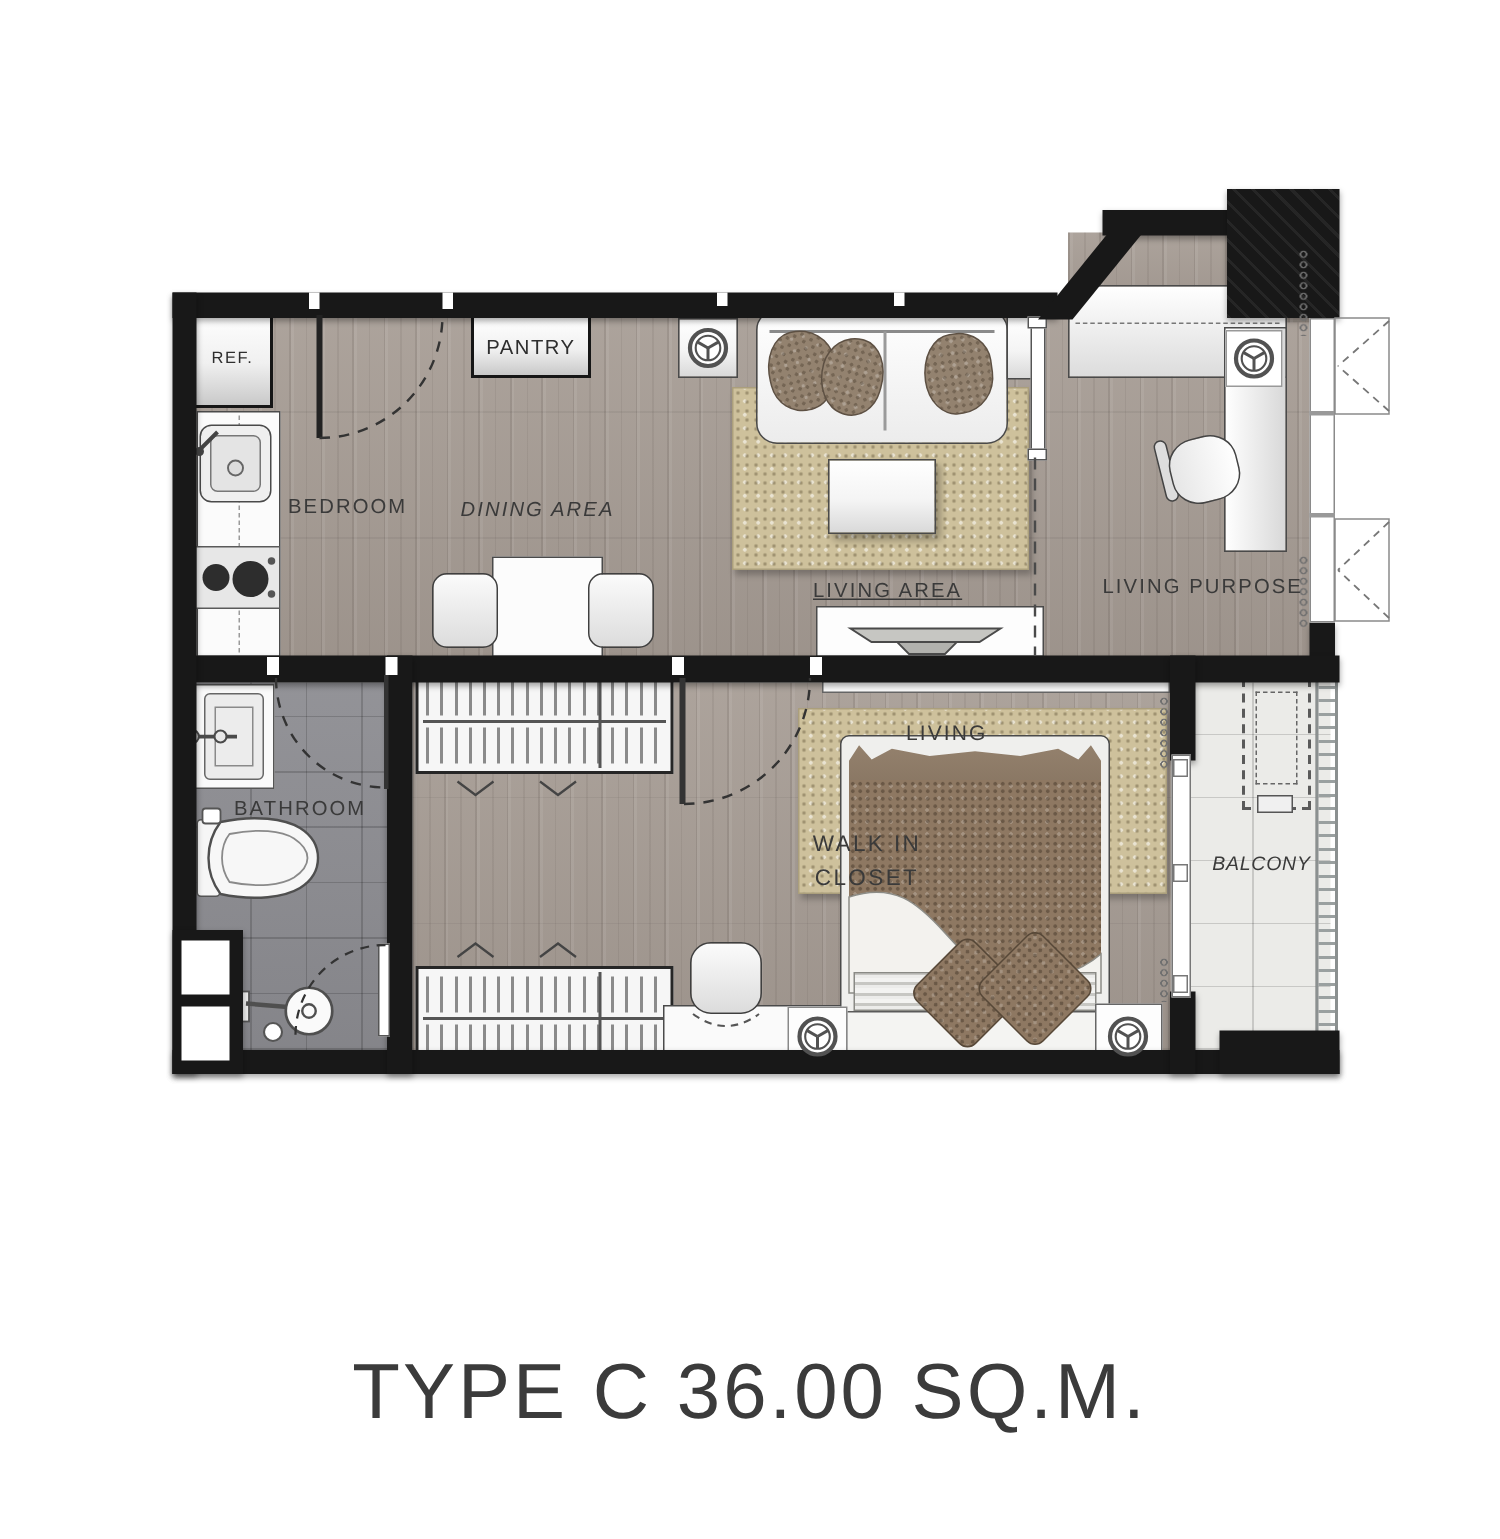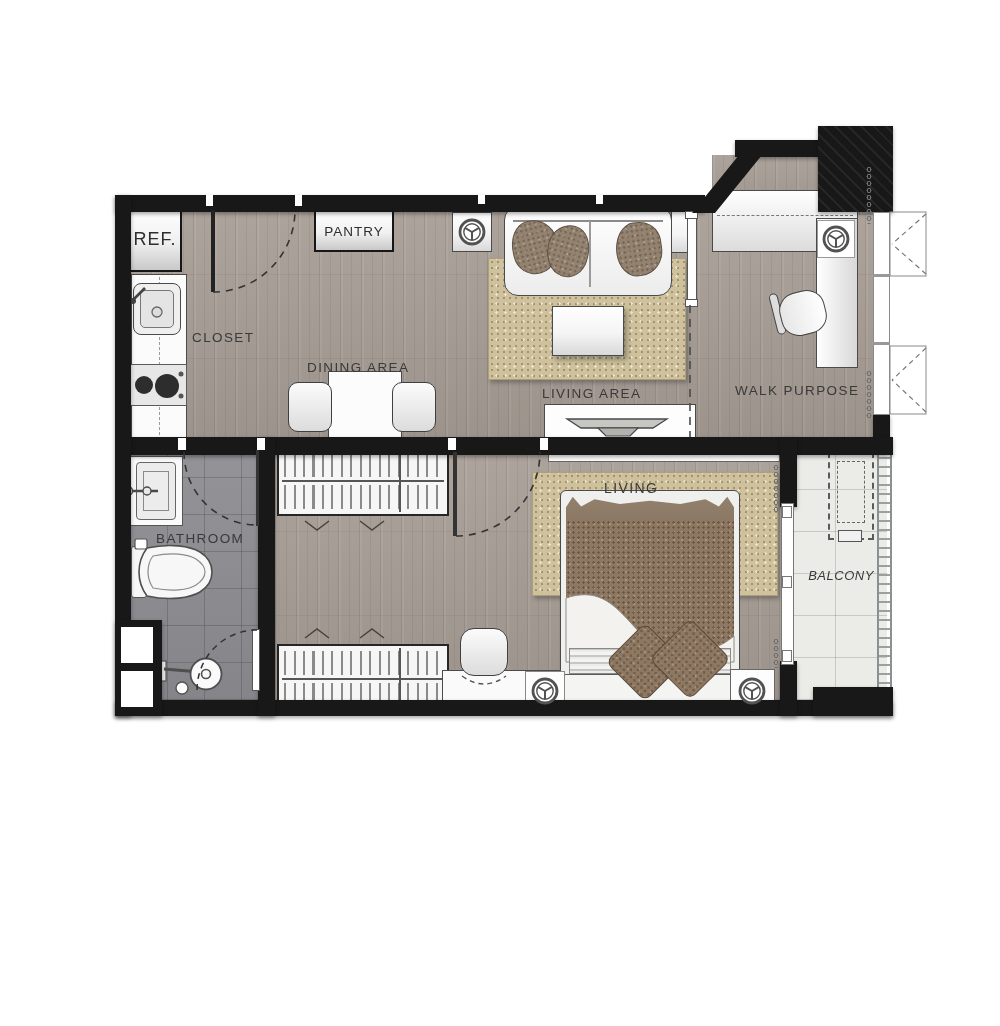--- a/index.html
+++ b/index.html
@@ -87,21 +87,21 @@
   <div class="abs dashbox" style="left:828px;top:452px;width:46px;height:88px;"></div>
   <div class="abs" style="left:837px;top:461px;width:28px;height:62px;border:1.5px dashed #666;box-sizing:border-box;"></div>
   <div class="abs" style="left:838px;top:530px;width:24px;height:12px;border:1px solid #555;background:#f0f0f0;box-sizing:border-box;"></div>
 
   <div class="abs wht" style="left:131px;top:274px;width:56px;height:164px;background:#fbfbfb;">
     <div class="abs" style="left:27px;top:2px;bottom:2px;border-left:1.5px dashed #9a9a9a;"></div>
   </div>
   <div class="abs" style="left:133px;top:283px;width:48px;height:52px;border:1.5px solid #4a4a4a;border-radius:8px;background:#efefef;box-sizing:border-box;"></div>
   <div class="abs" style="left:140px;top:290px;width:34px;height:38px;border:1px solid #777;border-radius:5px;background:#e4e4e4;box-sizing:border-box;"></div>
   <div class="abs" style="left:130px;top:364px;width:57px;height:42px;border:1.2px solid #5a5a5a;background:#e7e7e7;box-sizing:border-box;"></div>
-  <div class="abs box-label" style="left:128px;top:206px;width:54px;height:66px;font-size:18px;">
+  <div class="abs box-label" style="left:128px;top:206px;width:54px;height:66px;font-size:11px;">
     <span>REF.</span>
   </div>
 
   <div class="abs box-label" style="left:314px;top:210px;width:80px;height:42px;font-size:13.5px;">
     <span>PANTRY</span>
   </div>
 
   <div class="abs wht" style="left:328px;top:371px;width:74px;height:67px;background:#fcfcfc;"></div>
   <div class="abs chair" style="left:288px;top:382px;width:44px;height:50px;"></div>
   <div class="abs chair" style="left:392px;top:382px;width:44px;height:50px;"></div>
@@ -284,21 +284,26 @@
     </g>
     <g transform="translate(752,691)">
       <circle r="12" fill="#ffffff" stroke="#525252" stroke-width="2.8"></circle>
         <circle r="8.2" fill="none" stroke="#525252" stroke-width="1.4"></circle>
       <line x1="0" y1="0" x2="0" y2="8.2" stroke="#525252" stroke-width="2"></line>
         <line x1="0" y1="0" x2="-7.1" y2="-4.1" stroke="#525252" stroke-width="2"></line>
         <line x1="0" y1="0" x2="7.1" y2="-4.1" stroke="#525252" stroke-width="2"></line>
     </g>
   </svg>
 
-  <div class="abs lbl" style="left:192px;top:330px;">CLOSET</div>
-  <div class="abs lbl" style="left:307px;top:360px;">DINING AREA</div>
-  <div class="abs lbl" style="left:542px;top:386px;">LIVING AREA</div>
-  <div class="abs lbl" style="left:735px;top:383px;">WALK PURPOSE</div>
+  <div class="abs lbl" style="left:192px;top:330px;">BEDROOM</div>
+  <div class="abs lbl" style="left:307px;top:332px;font-style:italic;">DINING AREA</div>
+  <div class="abs lbl" style="left:542px;top:386px;text-decoration:underline;">LIVING AREA</div>
+  <div class="abs lbl" style="left:735px;top:383px;">LIVING PURPOSE</div>
   <div class="abs lbl" style="left:156px;top:531px;">BATHROOM</div>
+  <div class="abs lbl" style="left:502px;top:551px;width:152px;text-align:center;font-size:15px;line-height:23px;letter-spacing:1.6px;">
+    <span>WALK IN</span><br>
+    <span>CLOSET</span>
+  </div>
   <div class="abs lbl" style="left:604px;top:480px;font-size:14px;">LIVING</div>
   <div class="abs lbl" style="left:794px;top:568px;width:94px;text-align:center;font-size:13px;letter-spacing:0.5px;font-style:italic;">BALCONY</div>
 
+  <div class="abs title" style="left:0;right:0;top:898px;">TYPE C 36.00 SQ.M.</div>
 </div>
 
 </body></html>

